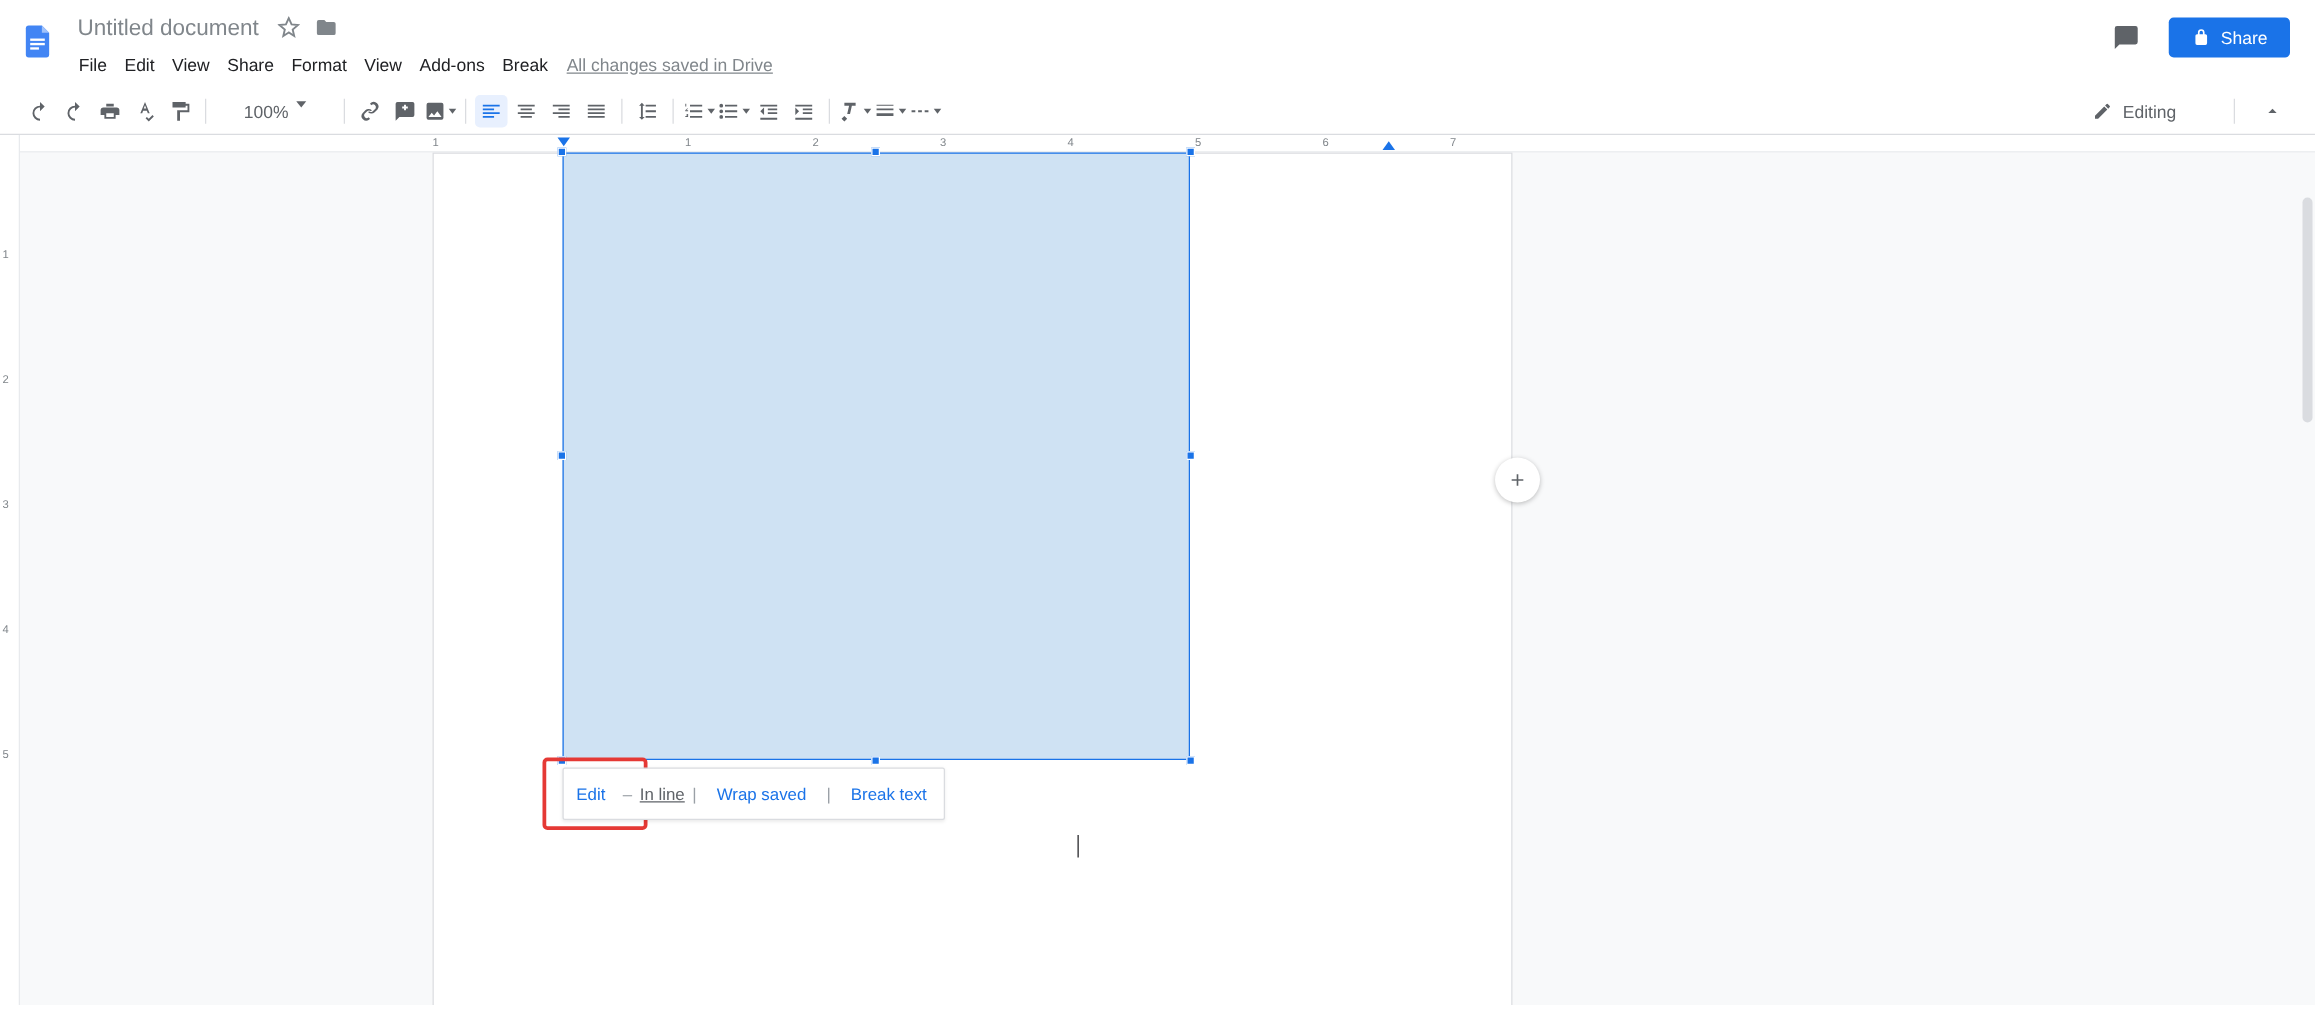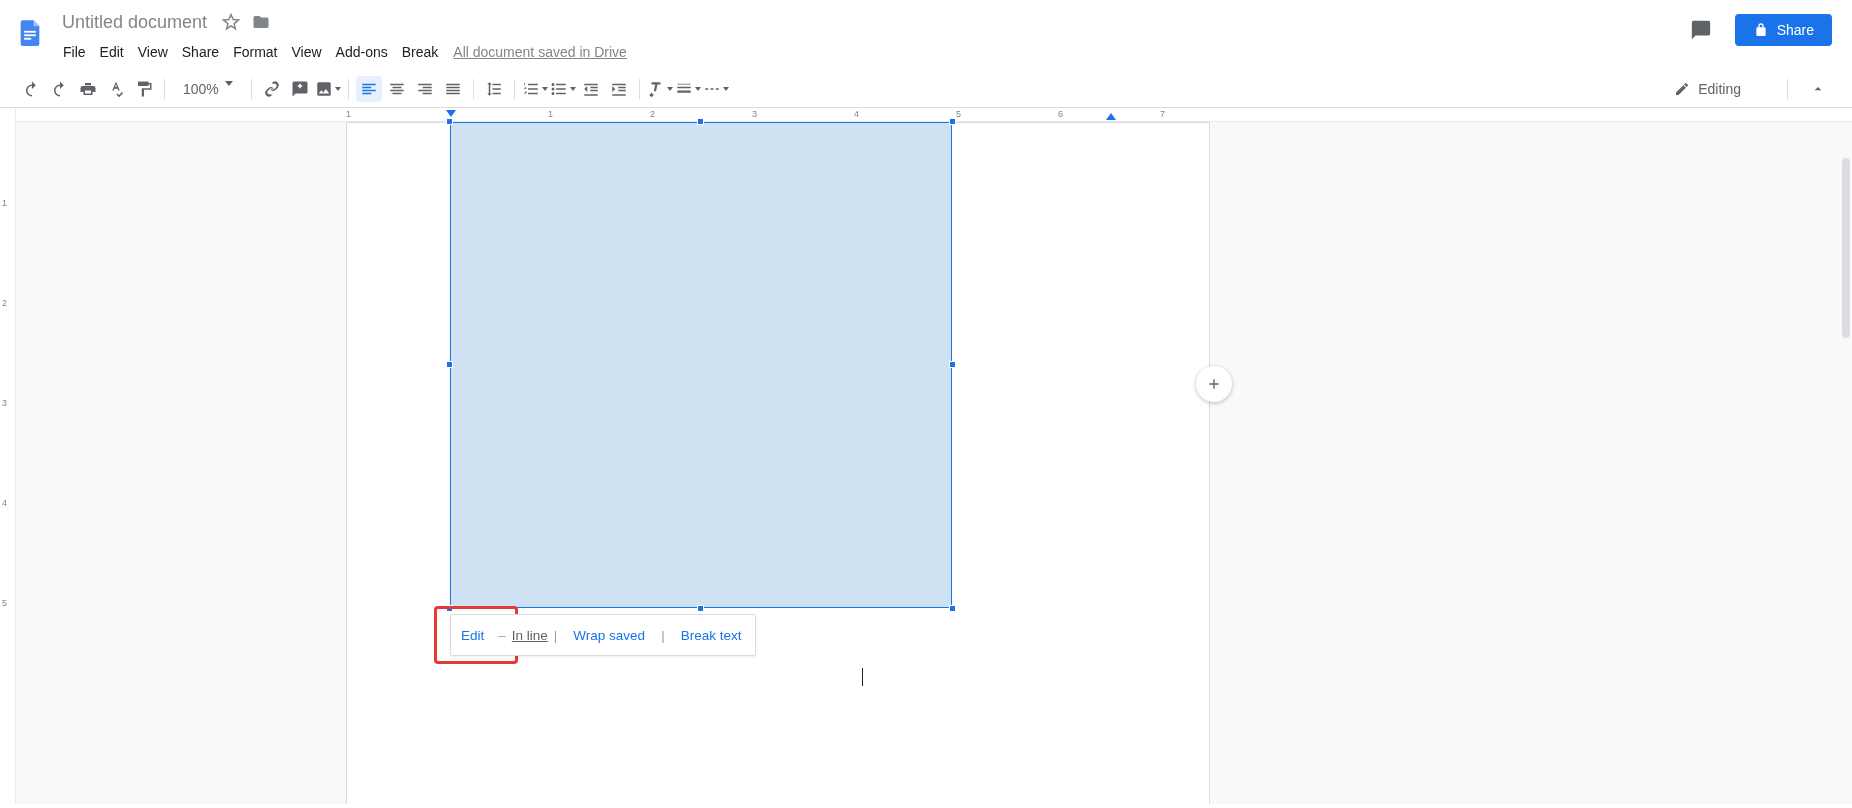--- a/index.html
+++ b/index.html
@@ -25,21 +25,21 @@
 .comments-btn svg { width: 22px; height: 22px; }
 .share-btn { background: #1a73e8; color: #fff; border: none; border-radius: 4px; height: 32px; padding: 0 18px; font-size: 14px; font-weight: 500; display: flex; align-items: center; gap: 8px; cursor: pointer; }
 .share-btn svg { width: 16px; height: 16px; }
 
 
 .toolbar { height: 38px; border-bottom: 1px solid #dadce0; display: flex; align-items: center; padding: 0 18px; margin-top: 4px; }
 .tb-btn { width: 26px; height: 26px; display: inline-flex; align-items: center; justify-content: center; color: #5f6368; border-radius: 4px; margin: 0 1px; cursor: pointer; }
 .tb-btn.active { background: #e8f0fe; color: #1a73e8; }
 .tb-btn svg { width: 18px; height: 18px; }
 .tb-sep { width: 1px; height: 20px; background: #dadce0; margin: 0 6px; }
-.zoom-wrap { display: flex; align-items: flex-start; padding: 0 4px; color: #5f6368; font-size: 14px; gap: 6px; margin: 0 8px; }
+.zoom-wrap { display: flex; align-items: flex-start; padding: 0 4px; color: #5f6368; font-size: 14px; gap: 6px; margin: 0 20px; }
 .zoom-wrap .caret { border-left: 4px solid transparent; border-right: 4px solid transparent; border-top: 5px solid #5f6368; }
 .tb-btn .caret { border-left: 3px solid transparent; border-right: 3px solid transparent; border-top: 4px solid #5f6368; margin-left: 2px; }
 .toolbar-spacer { flex: 1; }
 .mode-btn { display: flex; align-items: center; gap: 8px; color: #5f6368; font-size: 14px; padding: 4px 8px; }
 .collapse-btn { width: 32px; height: 32px; display: flex; align-items: center; justify-content: center; color: #5f6368; margin-left: 8px; }
 
 
 .canvas-wrap { position: relative; height: calc(100% - 112px); background: #f8f9fa; display: flex; }
 .vruler { width: 16px; background: #fff; border-right: 1px solid #e8eaed; position: relative; font-size: 9px; color: #80868b; }
 .vruler .tick { position: absolute; left: 2px; }
@@ -110,21 +110,21 @@
     </div>
     <div class="menubar">
       <span class="menu-item">File</span>
       <span class="menu-item">Edit</span>
       <span class="menu-item">View</span>
       <span class="menu-item">Share</span>
       <span class="menu-item">Format</span>
       <span class="menu-item">View</span>
       <span class="menu-item">Add-ons</span>
       <span class="menu-item">Break</span>
-      <span class="save-status">All document saved in Drive</span>
+      <span class="save-status">All changes saved in Drive</span>
     </div>
   </div>
   <div class="header-right">
     <span class="comments-btn">
       <svg viewBox="0 0 24 24" fill="currentColor">
           <path d="M20 2H4a2 2 0 0 0-2 2v18l4-4h14a2 2 0 0 0 2-2V4a2 2 0 0 0-2-2z"></path>
         </svg>
     </span>
     <button class="share-btn">
       <svg viewBox="0 0 24 24" fill="currentColor">

